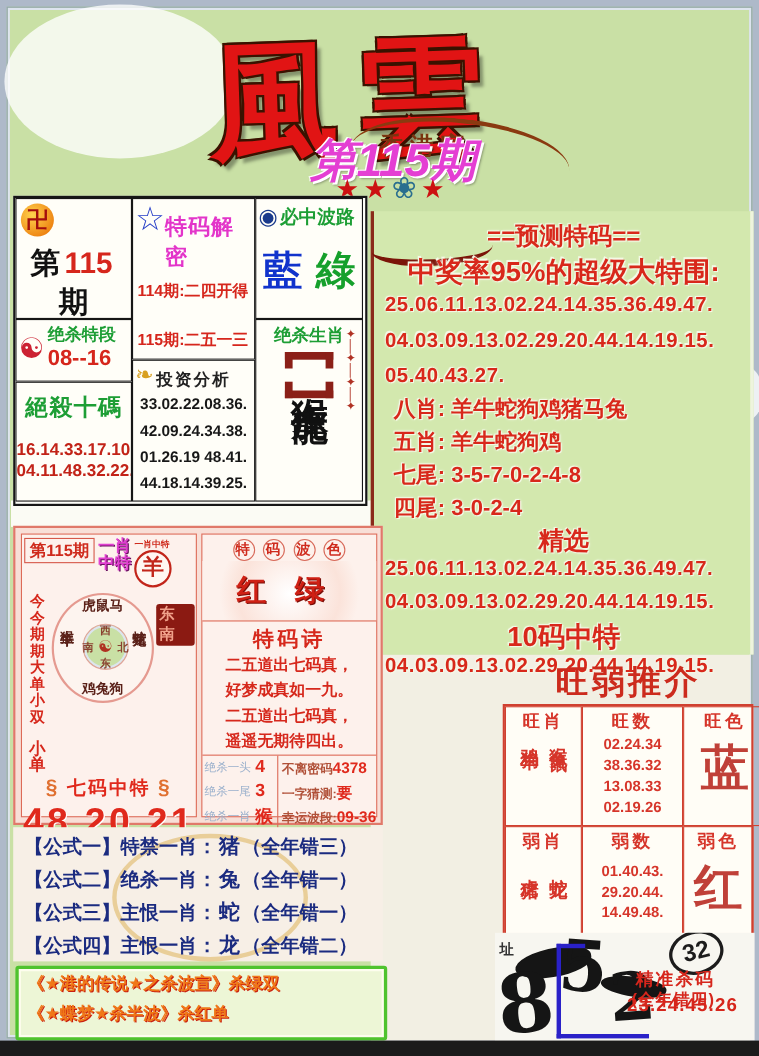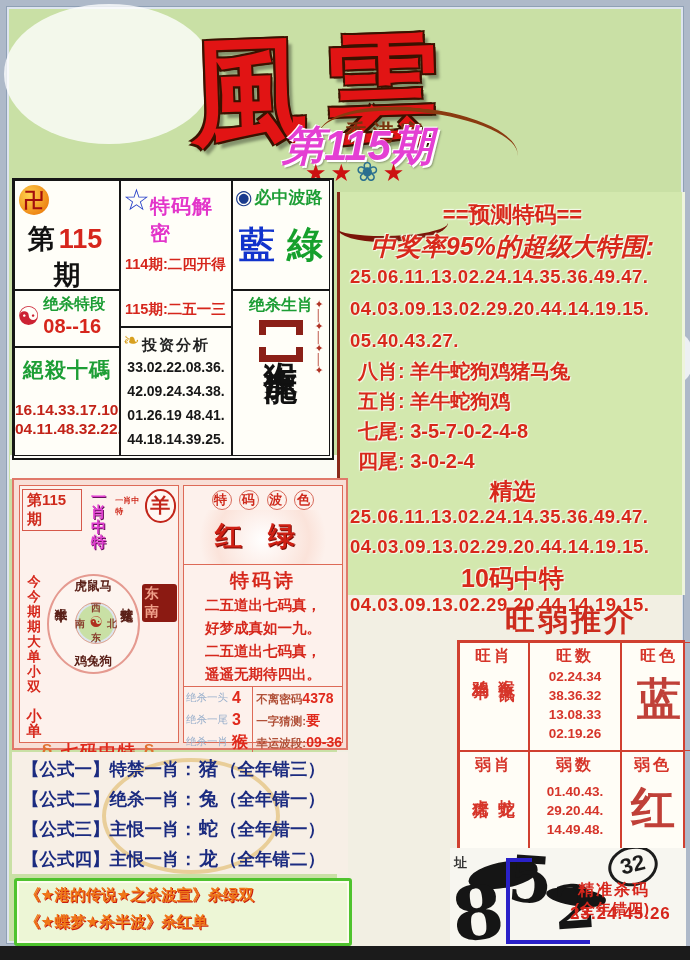--- a/index.html
+++ b/index.html
@@ -45,21 +45,21 @@
   .bracket.top{border-top:7px solid #8b2018;border-left:7px solid #8b2018;border-right:7px solid #8b2018;}
   .bracket.bot{border-bottom:7px solid #8b2018;border-left:7px solid #8b2018;border-right:7px solid #8b2018;}
   .tassel{position:absolute;right:4px;top:8px;width:12px;color:#b03224;font-size:11px;line-height:11px;text-align:center;}
 
   
   .rpanel{position:absolute;left:337px;top:192px;width:345px;height:403px;background:#d3e8ae;
           border-left:3px solid #8a2a1a;box-shadow:inset -3px 0 0 #eef4dd;}
   .rp-text{color:#d8281b;font-weight:bold;text-shadow:1px 1px 0 #f4f9e6,-1px -1px 0 #f4f9e6,0 0 3px #fff;}
   .swoosh{position:absolute;left:-2px;top:18px;width:110px;height:26px;border-bottom:6px solid #7a1408;border-radius:0 0 60% 40%;}
   .rp-heading{position:absolute;left:0;top:8px;width:100%;text-align:center;font-size:22px;}
-  .rp-sub{position:absolute;left:0;top:38px;width:100%;text-align:center;font-size:25px;font-style:italic;}
+  .rp-sub{position:absolute;left:0;top:38px;width:100%;text-align:center;font-size:25px;}
   .rp-line{position:absolute;left:10px;font-size:18.5px;letter-spacing:.5px;white-space:nowrap;}
   .rp-row{position:absolute;left:18px;font-size:20px;white-space:nowrap;}
   .rp-center{position:absolute;left:0;width:100%;text-align:center;}
 
   
   .pink{position:absolute;left:12px;top:478px;width:336px;height:272px;background:#f8dfd7;
         border:2px solid #e0796a;box-sizing:border-box;}
   .sub{position:absolute;top:5px;height:258px;background:#fdf1ec;border:1px solid #dd6a57;box-sizing:border-box;}
   .sub.left{left:5px;width:160px;}
   .sub.right{left:169px;width:160px;}
@@ -243,27 +243,27 @@
 
   <div class="pink">
 
     <div class="sub left">
       <div style="display:flex;align-items:flex-start;gap:3px;padding:3px 2px;">
         <span class="p-issue">第115期</span>
         <div class="brand">
           <div>一肖</div>
           <div>中特</div>
         </div>
-        <div style="display:flex;flex-direction:row;align-items:center;">
+        <div style="display:flex;flex-direction:column;align-items:flex-start;">
           <span class="tiny-red">一肖中特</span>
           <div class="zbadge">羊</div>
         </div>
       </div>
 
-      <div style="display:flex;padding:2px 1px;margin-top:20px;">
+      <div style="display:flex;padding:2px 1px;">
         <div class="vcol" style="width:28px;">
           <div>今今</div>
           <div>期期</div>
           <div>大单</div>
           <div>小双</div>
           <div style="margin-top:14px;font-size:15px;">小单</div>
         </div>
         <div class="wheel">
           <div class="o" style="top:2px;left:50%;transform:translateX(-50%);">虎鼠马</div>
           <div class="o vert" style="right:3px;top:22px;">蛇猪龙</div>

